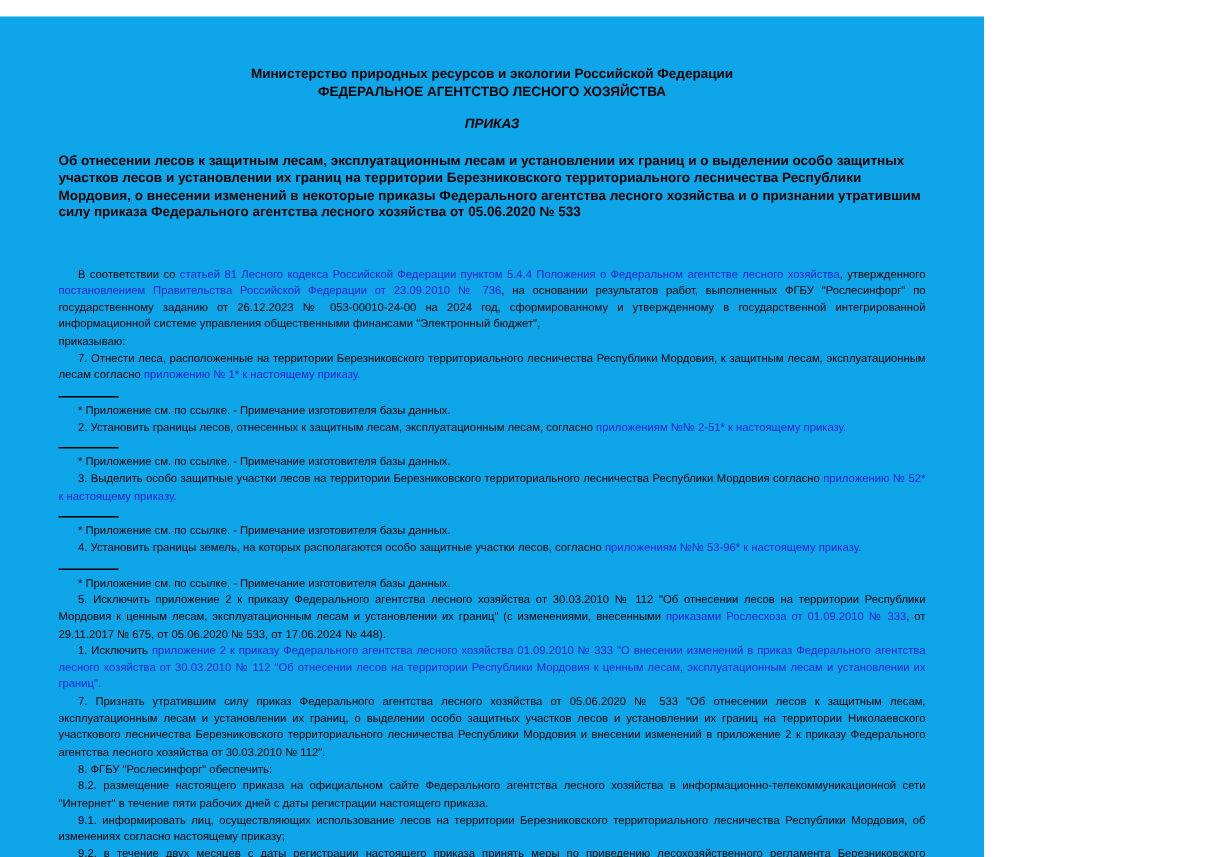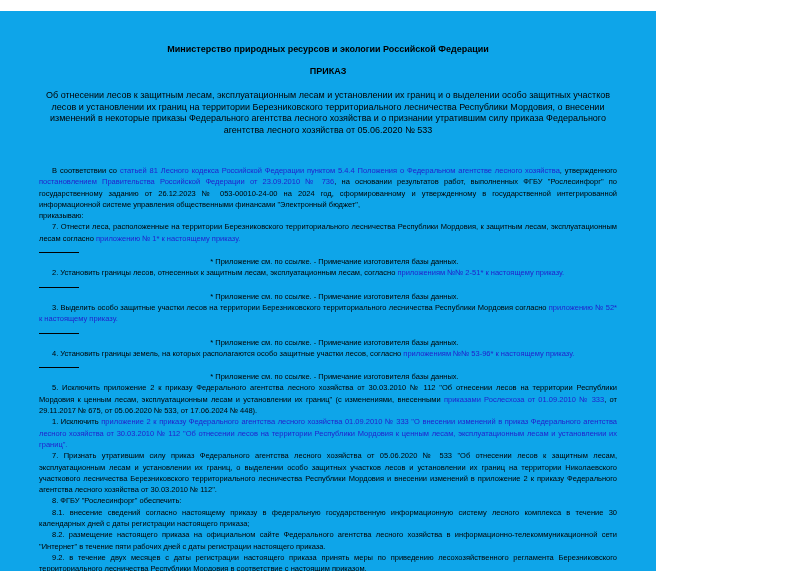--- a/index.html
+++ b/index.html
@@ -15,61 +15,62 @@
     padding: 33px 39px 0 39px;
     margin-top: 11px;
   }
   .hdr-line {
     text-align: center;
     font-weight: bold;
     font-size: 9px;
     line-height: 11.5px;
     margin: 0;
   }
-  .doc-type   { margin-top: 10px; }
+  .doc-type   { margin-top: 10px; font-style: italic; }
   .doc-date   { margin-top: 8px; }
   .doc-title  {
     margin-top: 13px;
-    text-align: center;
-    font-weight: normal;
+    text-align: left;
+    font-weight: bold;
     font-size: 9px;
     line-height: 11.5px;
   }
   .doc-body {
     margin-top: 29px;
     font-size: 7.5px;
     line-height: 11.3px;
   }
   .doc-body p.para {
     margin: 0;
     text-align: justify;
     text-indent: 13px;
   }
   .doc-body p.noindent { text-indent: 0; }
-  .doc-body p.footnote { text-align: center; }
+  .doc-body p.footnote { text-align: left; }
   .footnote-rule {
     width: 40px;
     border-top: 1px solid #000000;
     margin: 8px 0 3px 0;
     height: 0;
   }
   .doc-link { color: #2222cc; cursor: pointer; }
   .doc-text { color: #000000; }
   .signature {
     margin: 0;
     text-align: center;
     font-size: 7.5px;
     line-height: 11.3px;
   }
 </style>
 </head>
 <body>
 
 <div class="page">
   <p class="hdr-line">Министерство природных ресурсов и экологии Российской Федерации</p>
+  <p class="hdr-line">ФЕДЕРАЛЬНОЕ АГЕНТСТВО ЛЕСНОГО ХОЗЯЙСТВА</p>
   <p class="hdr-line doc-type">ПРИКАЗ</p>
   <p class="doc-title">Об отнесении лесов к защитным лесам, эксплуатационным лесам и установлении их границ и о выделении особо защитных участков лесов и установлении их границ на территории Березниковского территориального лесничества Республики Мордовия, о внесении изменений в некоторые приказы Федерального агентства лесного хозяйства и о признании утратившим силу приказа Федерального агентства лесного хозяйства от 05.06.2020 № 533</p>
 
   <div class="doc-body">
       <p class="para"><span class="doc-text">В соответствии со </span><span class="doc-link">статьей 81 Лесного кодекса Российской Федерации</span><span class="doc-text"> </span><span class="doc-link">пунктом 5.4.4 Положения о Федеральном агентстве лесного хозяйства</span><span class="doc-text">, утвержденного </span><span class="doc-link">постановлением Правительства Российской Федерации от 23.09.2010 № 736</span><span class="doc-text">, на основании результатов работ, выполненных ФГБУ "Рослесинфорг" по государственному заданию от 26.12.2023 № 053-00010-24-00 на 2024 год, сформированному и утвержденному в государственной интегрированной информационной системе управления общественными финансами "Электронный бюджет",</span></p>
       <p class="para noindent"><span class="doc-text">приказываю:</span></p>
       <p class="para"><span class="doc-text">7. Отнести леса, расположенные на территории Березниковского территориального лесничества Республики Мордовия, к защитным лесам, эксплуатационным лесам согласно </span><span class="doc-link">приложению № 1* к настоящему приказу.</span></p>
       <div class="footnote-rule"></div>
       <p class="para footnote"><span class="doc-text">* Приложение см. по ссылке. - Примечание изготовителя базы данных.</span></p>
       <p class="para"><span class="doc-text">2. Установить границы лесов, отнесенных к защитным лесам, эксплуатационным лесам, согласно </span><span class="doc-link">приложениям №№ 2-51* к настоящему приказу.</span></p>
@@ -78,19 +79,19 @@
       <p class="para"><span class="doc-text">3. Выделить особо защитные участки лесов на территории Березниковского территориального лесничества Республики Мордовия согласно </span><span class="doc-link">приложению № 52* к настоящему приказу.</span></p>
       <div class="footnote-rule"></div>
       <p class="para footnote"><span class="doc-text">* Приложение см. по ссылке. - Примечание изготовителя базы данных.</span></p>
       <p class="para"><span class="doc-text">4. Установить границы земель, на которых располагаются особо защитные участки лесов, согласно </span><span class="doc-link">приложениям №№ 53-96* к настоящему приказу.</span></p>
       <div class="footnote-rule"></div>
       <p class="para footnote"><span class="doc-text">* Приложение см. по ссылке. - Примечание изготовителя базы данных.</span></p>
       <p class="para"><span class="doc-text">5. Исключить приложение 2 к приказу Федерального агентства лесного хозяйства от 30.03.2010 № 112 "Об отнесении лесов на территории Республики Мордовия к ценным лесам, эксплуатационным лесам и установлении их границ" (с изменениями, внесенными </span><span class="doc-link">приказами Рослесхоза от 01.09.2010 № 333</span><span class="doc-text">, от 29.11.2017 № 675, от 05.06.2020 № 533, от 17.06.2024 № 448).</span></p>
       <p class="para"><span class="doc-text">1. Исключить </span><span class="doc-link">приложение 2 к приказу Федерального агентства лесного хозяйства 01.09.2010 № 333 "О внесении изменений в приказ Федерального агентства лесного хозяйства от 30.03.2010 № 112 "Об отнесении лесов на территории Республики Мордовия к ценным лесам, эксплуатационным лесам и установлении их границ".</span></p>
       <p class="para"><span class="doc-text">7. Признать утратившим силу приказ Федерального агентства лесного хозяйства от 05.06.2020 № 533 "Об отнесении лесов к защитным лесам, эксплуатационным лесам и установлении их границ, о выделении особо защитных участков лесов и установлении их границ на территории Николаевского участкового лесничества Березниковского территориального лесничества Республики Мордовия и внесении изменений в приложение 2 к приказу Федерального агентства лесного хозяйства от 30.03.2010 № 112".</span></p>
       <p class="para"><span class="doc-text">8. ФГБУ "Рослесинфорг" обеспечить:</span></p>
-      <p class="para"><span class="doc-text">8.1. внесение сведений согласно настоящему приказу в федеральную государственную информационную систему лесного комплекса в течение 30 календарных дней с даты регистрации настоящего приказа;</span></p>
       <p class="para"><span class="doc-text">8.2. размещение настоящего приказа на официальном сайте Федерального агентства лесного хозяйства в информационно-телекоммуникационной сети "Интернет" в течение пяти рабочих дней с даты регистрации настоящего приказа.</span></p>
+      <p class="para"><span class="doc-text">9.1. информировать лиц, осуществляющих использование лесов на территории Березниковского территориального лесничества Республики Мордовия, об изменениях согласно настоящему приказу;</span></p>
       <p class="para"><span class="doc-text">9.2. в течение двух месяцев с даты регистрации настоящего приказа принять меры по приведению лесохозяйственного регламента Березниковского территориального лесничества Республики Мордовия в соответствие с настоящим приказом.</span></p>
     </div>
 
   <p class="signature">Заместитель руководителя</p>
 </div>
 
 </body></html>

